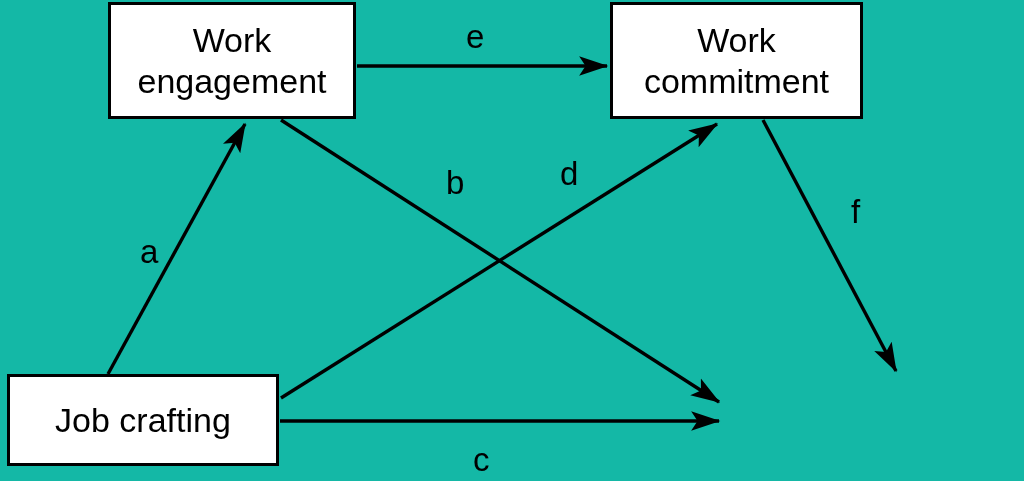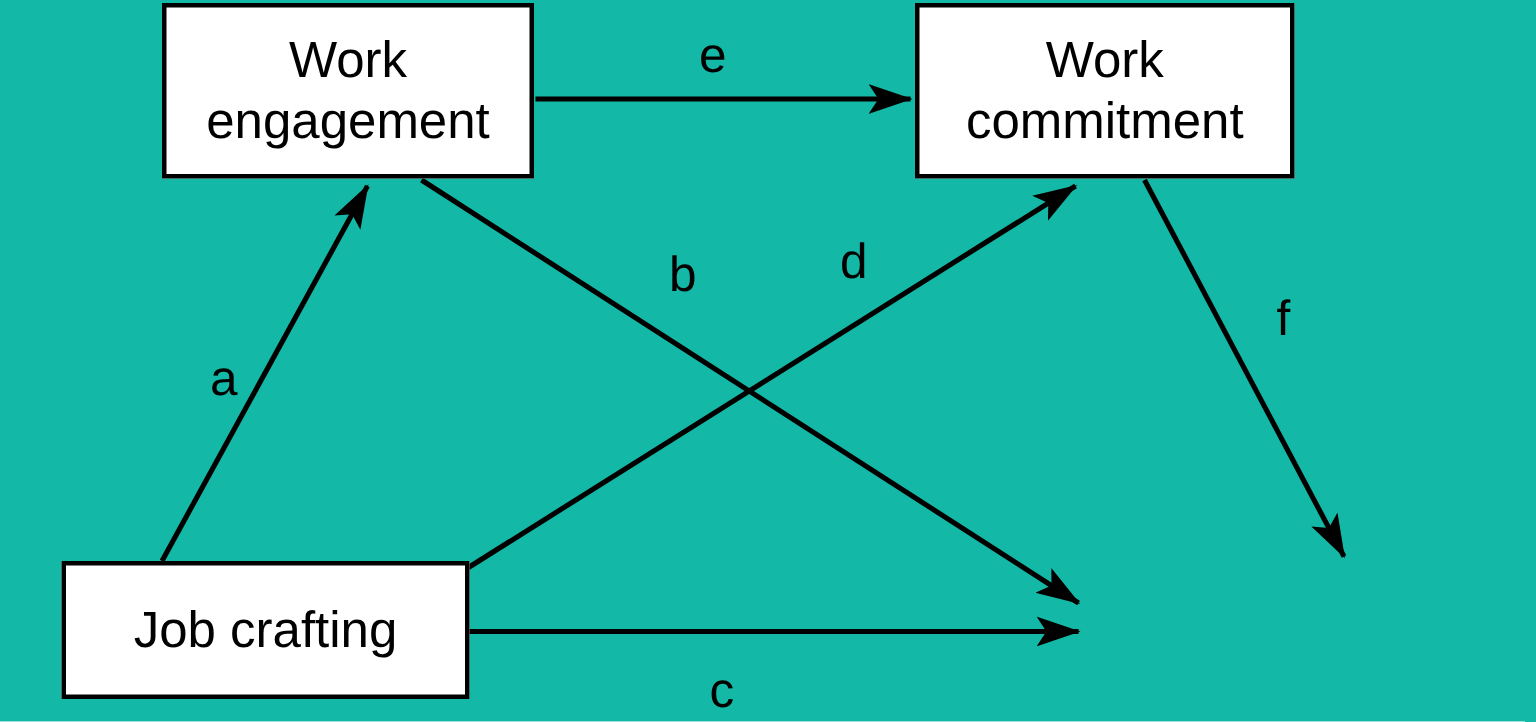--- a/index.html
+++ b/index.html
@@ -86,21 +86,21 @@
   <div class="node-box" id="node-work-engagement" style="left: 108px; top: 2px; width: 248px; height: 117px;">
     <span class="node-label">Work
 engagement</span>
   </div>
 
   <div class="node-box" id="node-work-commitment" style="left: 610px; top: 2px; width: 253px; height: 117px;">
     <span class="node-label">Work
 commitment</span>
   </div>
 
-  <div class="node-box" id="node-job-crafting" style="left: 7px; top: 374px; width: 272px; height: 92px; margin-left: 34px;">
+  <div class="node-box" id="node-job-crafting" style="left: 7px; top: 374px; width: 272px; height: 92px;">
     <span class="node-label">Job crafting</span>
   </div>
 
 
   <div class="edge-label" id="edge-label-a" style="left: 140px; top: 235px;">a</div>
   <div class="edge-label" id="edge-label-b" style="left: 446px; top: 166px;">b</div>
   <div class="edge-label" id="edge-label-c" style="left: 473px; top: 443px;">c</div>
   <div class="edge-label" id="edge-label-d" style="left: 560px; top: 157px;">d</div>
   <div class="edge-label" id="edge-label-e" style="left: 466px; top: 20px;">e</div>
   <div class="edge-label" id="edge-label-f" style="left: 851px; top: 195px;">f</div>

